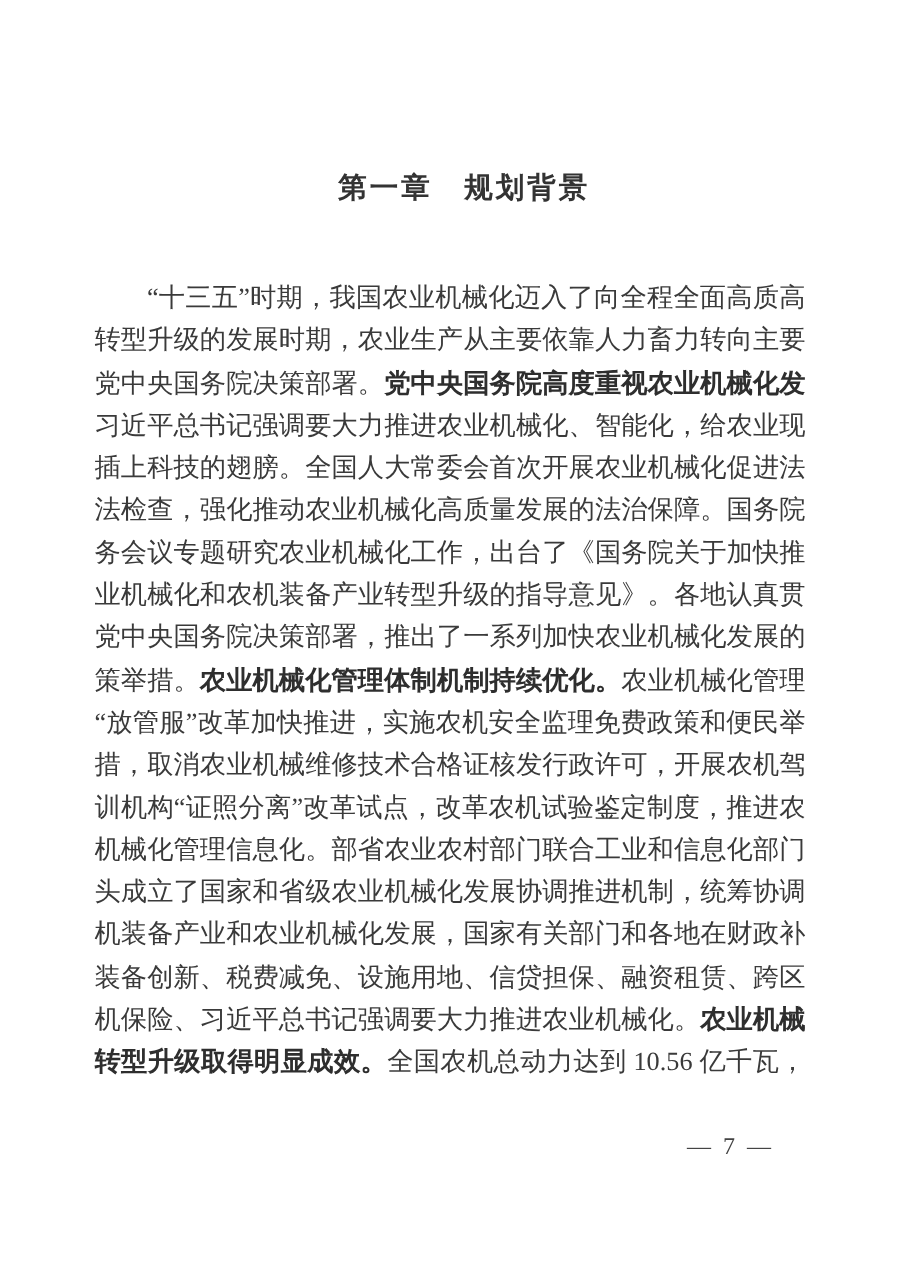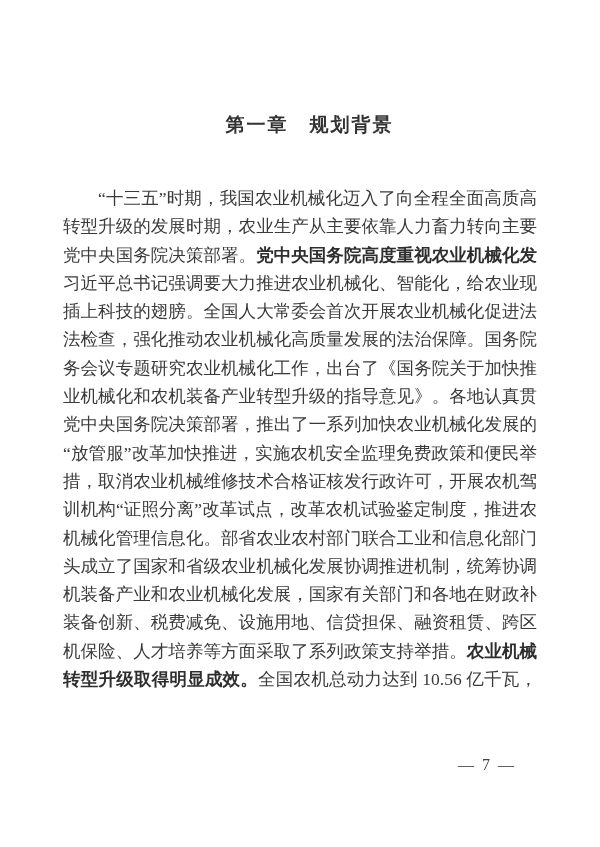--- a/index.html
+++ b/index.html
@@ -66,24 +66,25 @@
   <div class="body-text">
       <div class="line indent"><span class="seg">“十三五”时期，我国农业机械化迈入了向全程全面高质高效</span></div>
       <div class="line"><span class="seg">转型升级的发展时期，农业生产从主要依靠人力畜力转向主要依</span></div>
       <div class="line"><span class="seg">党中央国务院决策部署。</span><span class="seg bold">党中央国务院高度重视农业机械化发展。</span></div>
       <div class="line"><span class="seg">习近平总书记强调要大力推进农业机械化、智能化，给农业现代化</span></div>
       <div class="line"><span class="seg">插上科技的翅膀。全国人大常委会首次开展农业机械化促进法执</span></div>
       <div class="line"><span class="seg">法检查，强化推动农业机械化高质量发展的法治保障。国务院常</span></div>
       <div class="line"><span class="seg">务会议专题研究农业机械化工作，出台了《国务院关于加快推进农</span></div>
       <div class="line"><span class="seg">业机械化和农机装备产业转型升级的指导意见》。各地认真贯彻</span></div>
       <div class="line"><span class="seg">党中央国务院决策部署，推出了一系列加快农业机械化发展的政</span></div>
+      <div class="line"><span class="seg">策举措。</span><span class="seg bold">农业机械化管理体制机制持续优化。</span><span class="seg">农业机械化管理</span></div>
       <div class="line"><span class="seg">“放管服”改革加快推进，实施农机安全监理免费政策和便民举</span></div>
       <div class="line"><span class="seg">措，取消农业机械维修技术合格证核发行政许可，开展农机驾驶培</span></div>
       <div class="line"><span class="seg">训机构“证照分离”改革试点，改革农机试验鉴定制度，推进农业</span></div>
       <div class="line"><span class="seg">机械化管理信息化。部省农业农村部门联合工业和信息化部门牵</span></div>
       <div class="line"><span class="seg">头成立了国家和省级农业机械化发展协调推进机制，统筹协调农</span></div>
       <div class="line"><span class="seg">机装备产业和农业机械化发展，国家有关部门和各地在财政补贴、</span></div>
       <div class="line"><span class="seg">装备创新、税费减免、设施用地、信贷担保、融资租赁、跨区作业、农</span></div>
-      <div class="line"><span class="seg">机保险、人才培养等方面采取了系列政策支持举措。</span><span class="seg bold">农业机械化</span></div>
+      <div class="line"><span class="seg">机保险、习近平总书记强调要大力推进农业机械化。</span><span class="seg bold">农业机械化</span></div>
       <div class="line"><span class="seg bold">转型升级取得明显成效。</span><span class="seg">全国农机总动力达到 10.56 亿千瓦，比</span></div>
     </div>
   <div class="page-number">— 7 —</div>
 </div>
 
 </body></html>

